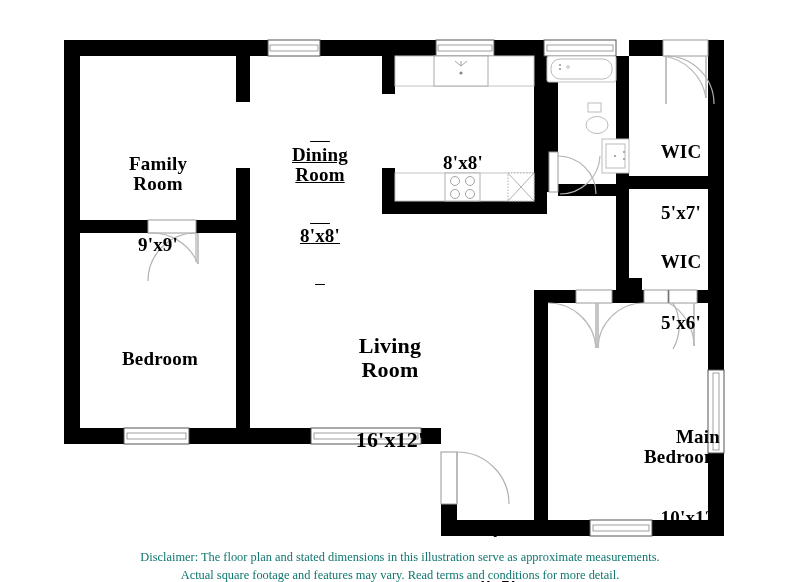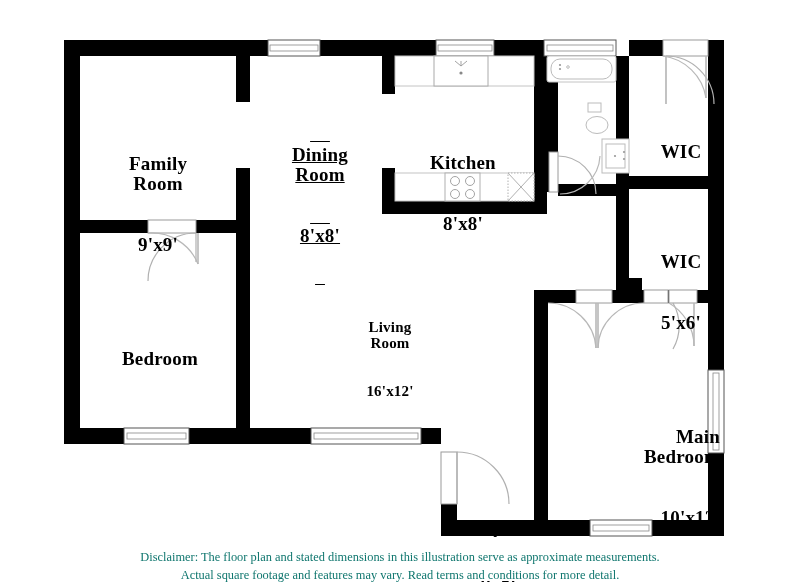--- a/index.html
+++ b/index.html
@@ -271,38 +271,38 @@
     <span class="rl-dim">9'x9'</span>
   </div>
 
   <div class="room-label" style="left:242px; top:76px; width:156px; font-size:19px;text-decoration:underline;">
     <span class="rl-name">Dining
 Room</span>
     <span class="rl-dim">8'x8'</span>
   </div>
 
   <div class="room-label" style="left:385px; top:84px; width:156px; font-size:19px;">
-    <span class="rl-name">Kitchen</span>
     <span class="rl-dim">8'x8'</span>
   </div>
 
   <div class="room-label" style="left:621px; top:73px; width:120px; font-size:19px;">
     <span class="rl-name">WIC</span>
+    <span class="rl-dim">5'x7'</span>
   </div>
 
   <div class="room-label" style="left:621px; top:183px; width:120px; font-size:19px;">
     <span class="rl-name">WIC</span>
     <span class="rl-dim">5'x6'</span>
   </div>
 
   <div class="room-label" style="left:80px; top:280px; width:160px; font-size:19px;">
     <span class="rl-name">Bedroom</span>
   </div>
 
-  <div class="room-label" style="left:312px; top:259px; width:156px; font-size:15px;">
+  <div class="room-label" style="left:312px; top:259px; width:156px; font-size:22px;">
     <span class="rl-name">Living
 Room</span>
     <span class="rl-dim">16'x12'</span>
   </div>
 
   <div class="room-label" style="left:550px; top:358px; width:170px; font-size:19px;text-align:right;">
     <span class="rl-name">Main
 Bedroom</span>
     <span class="rl-dim">10'x12'</span>
   </div>

